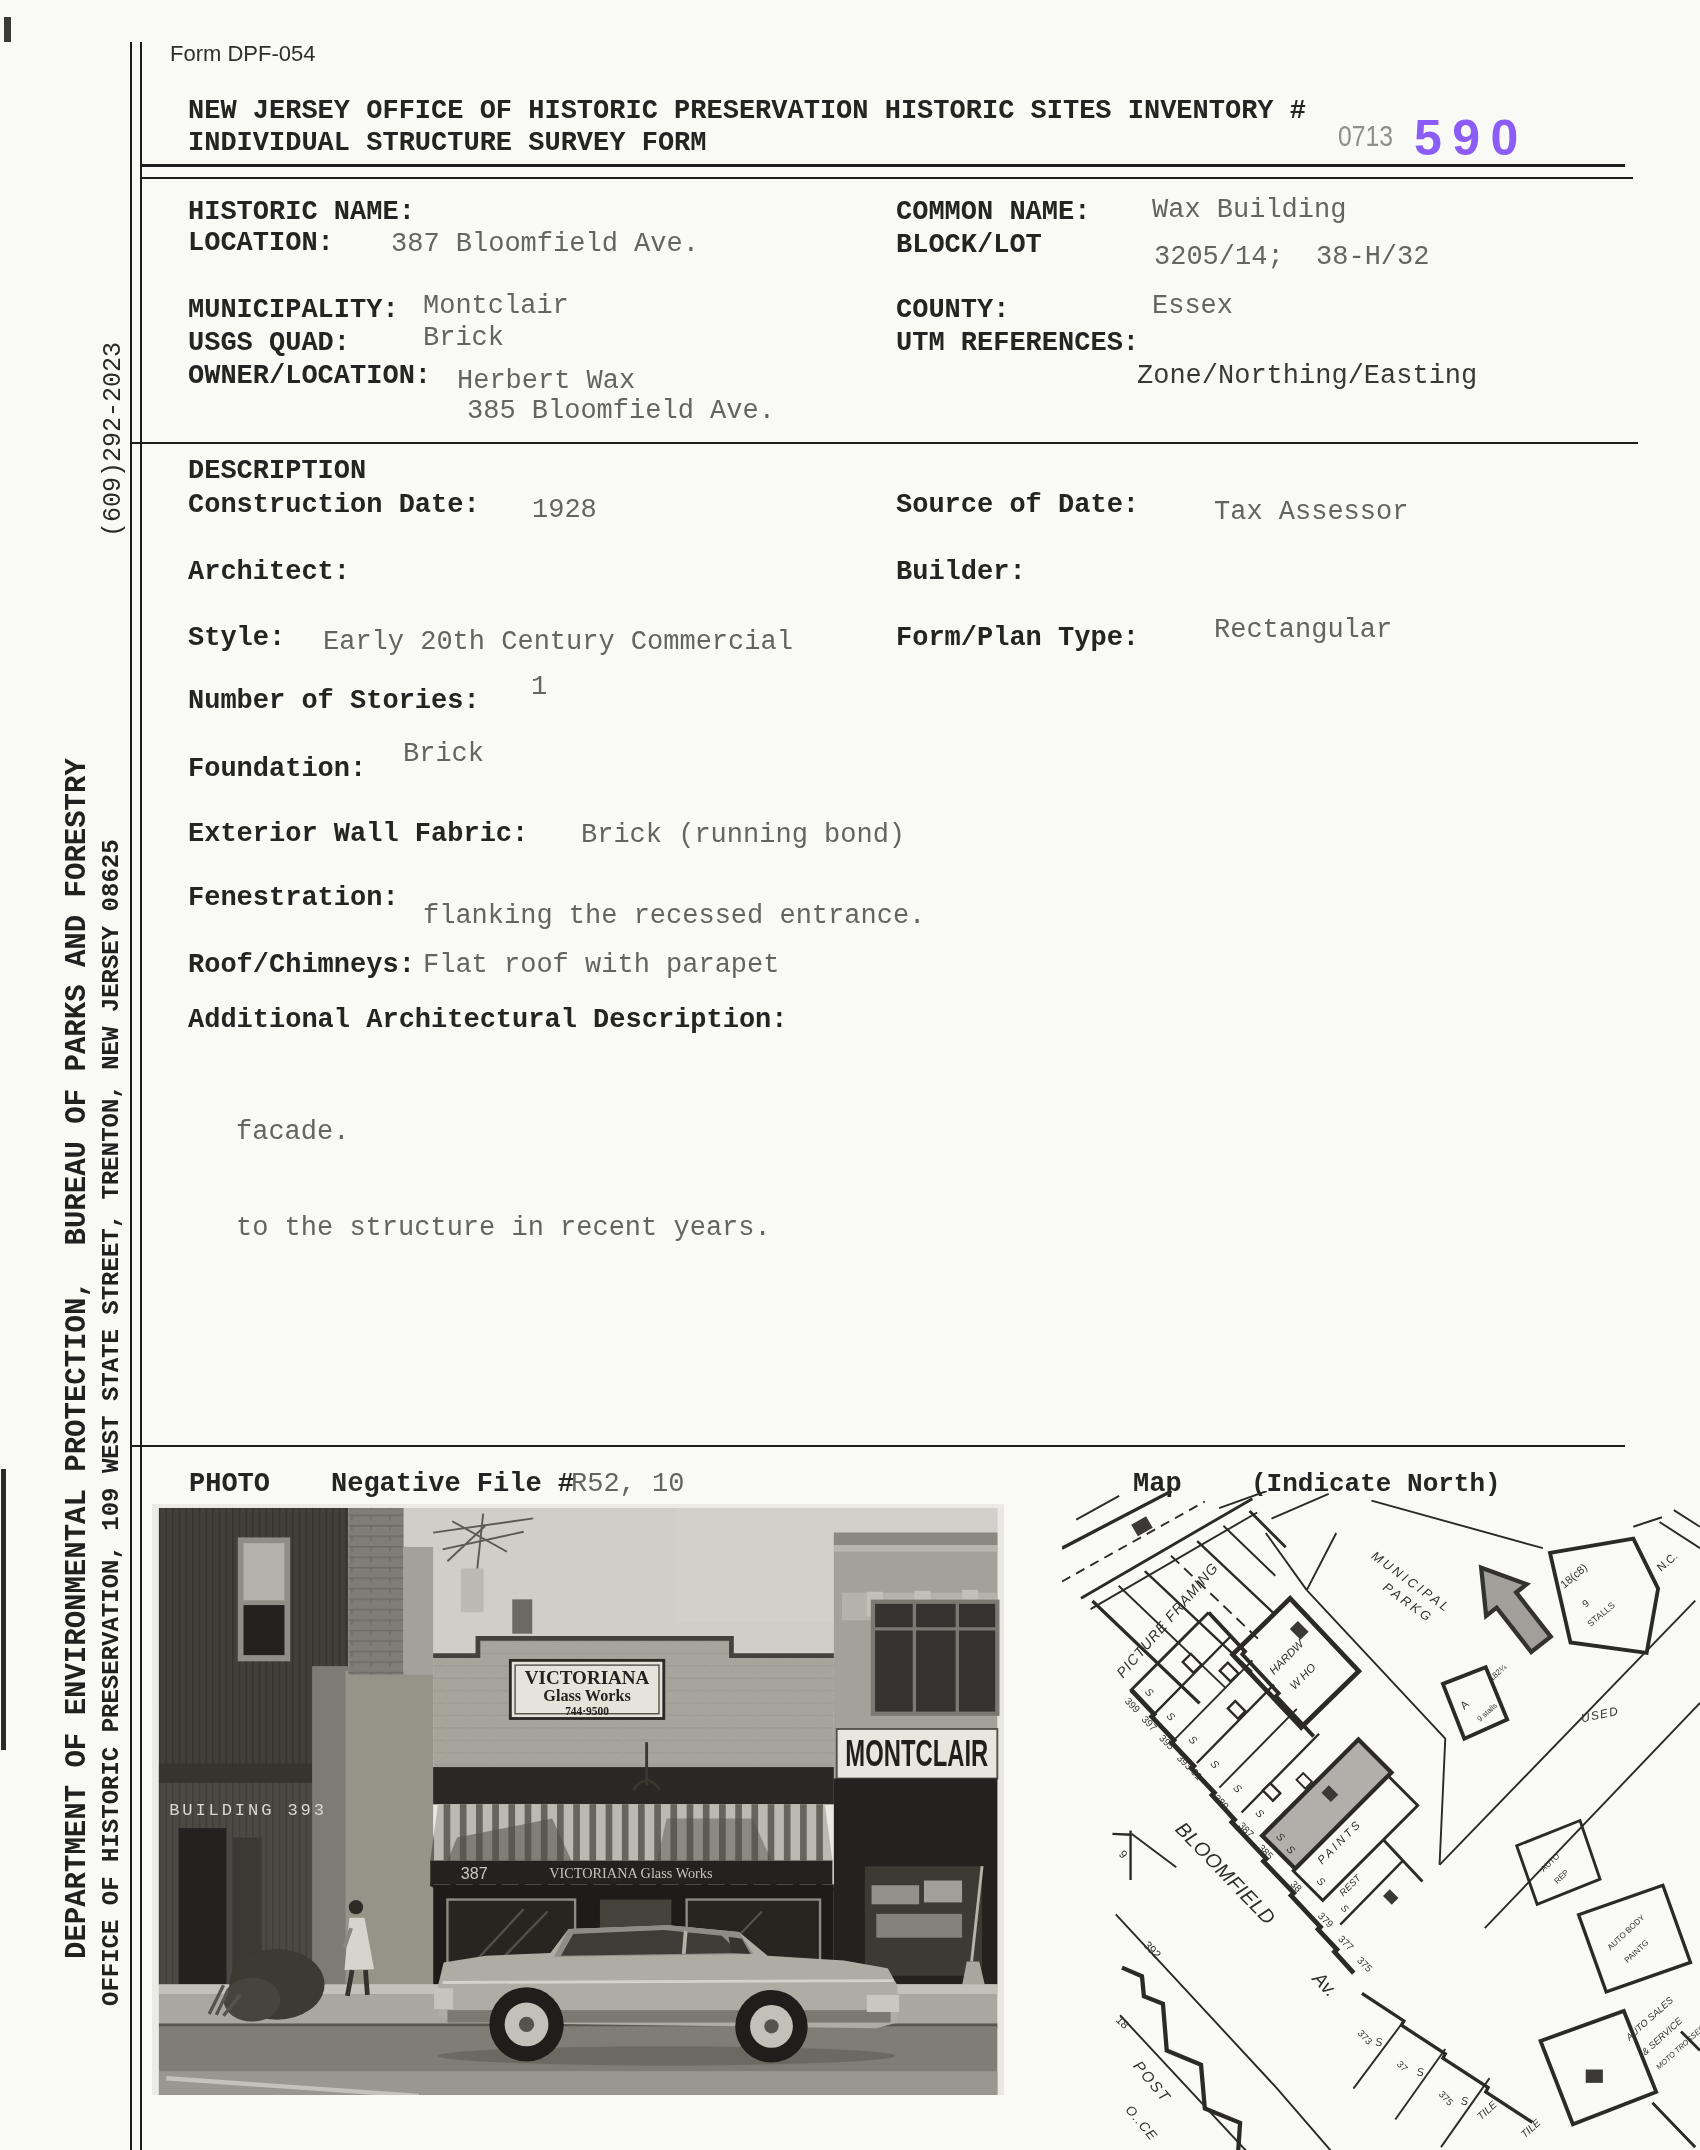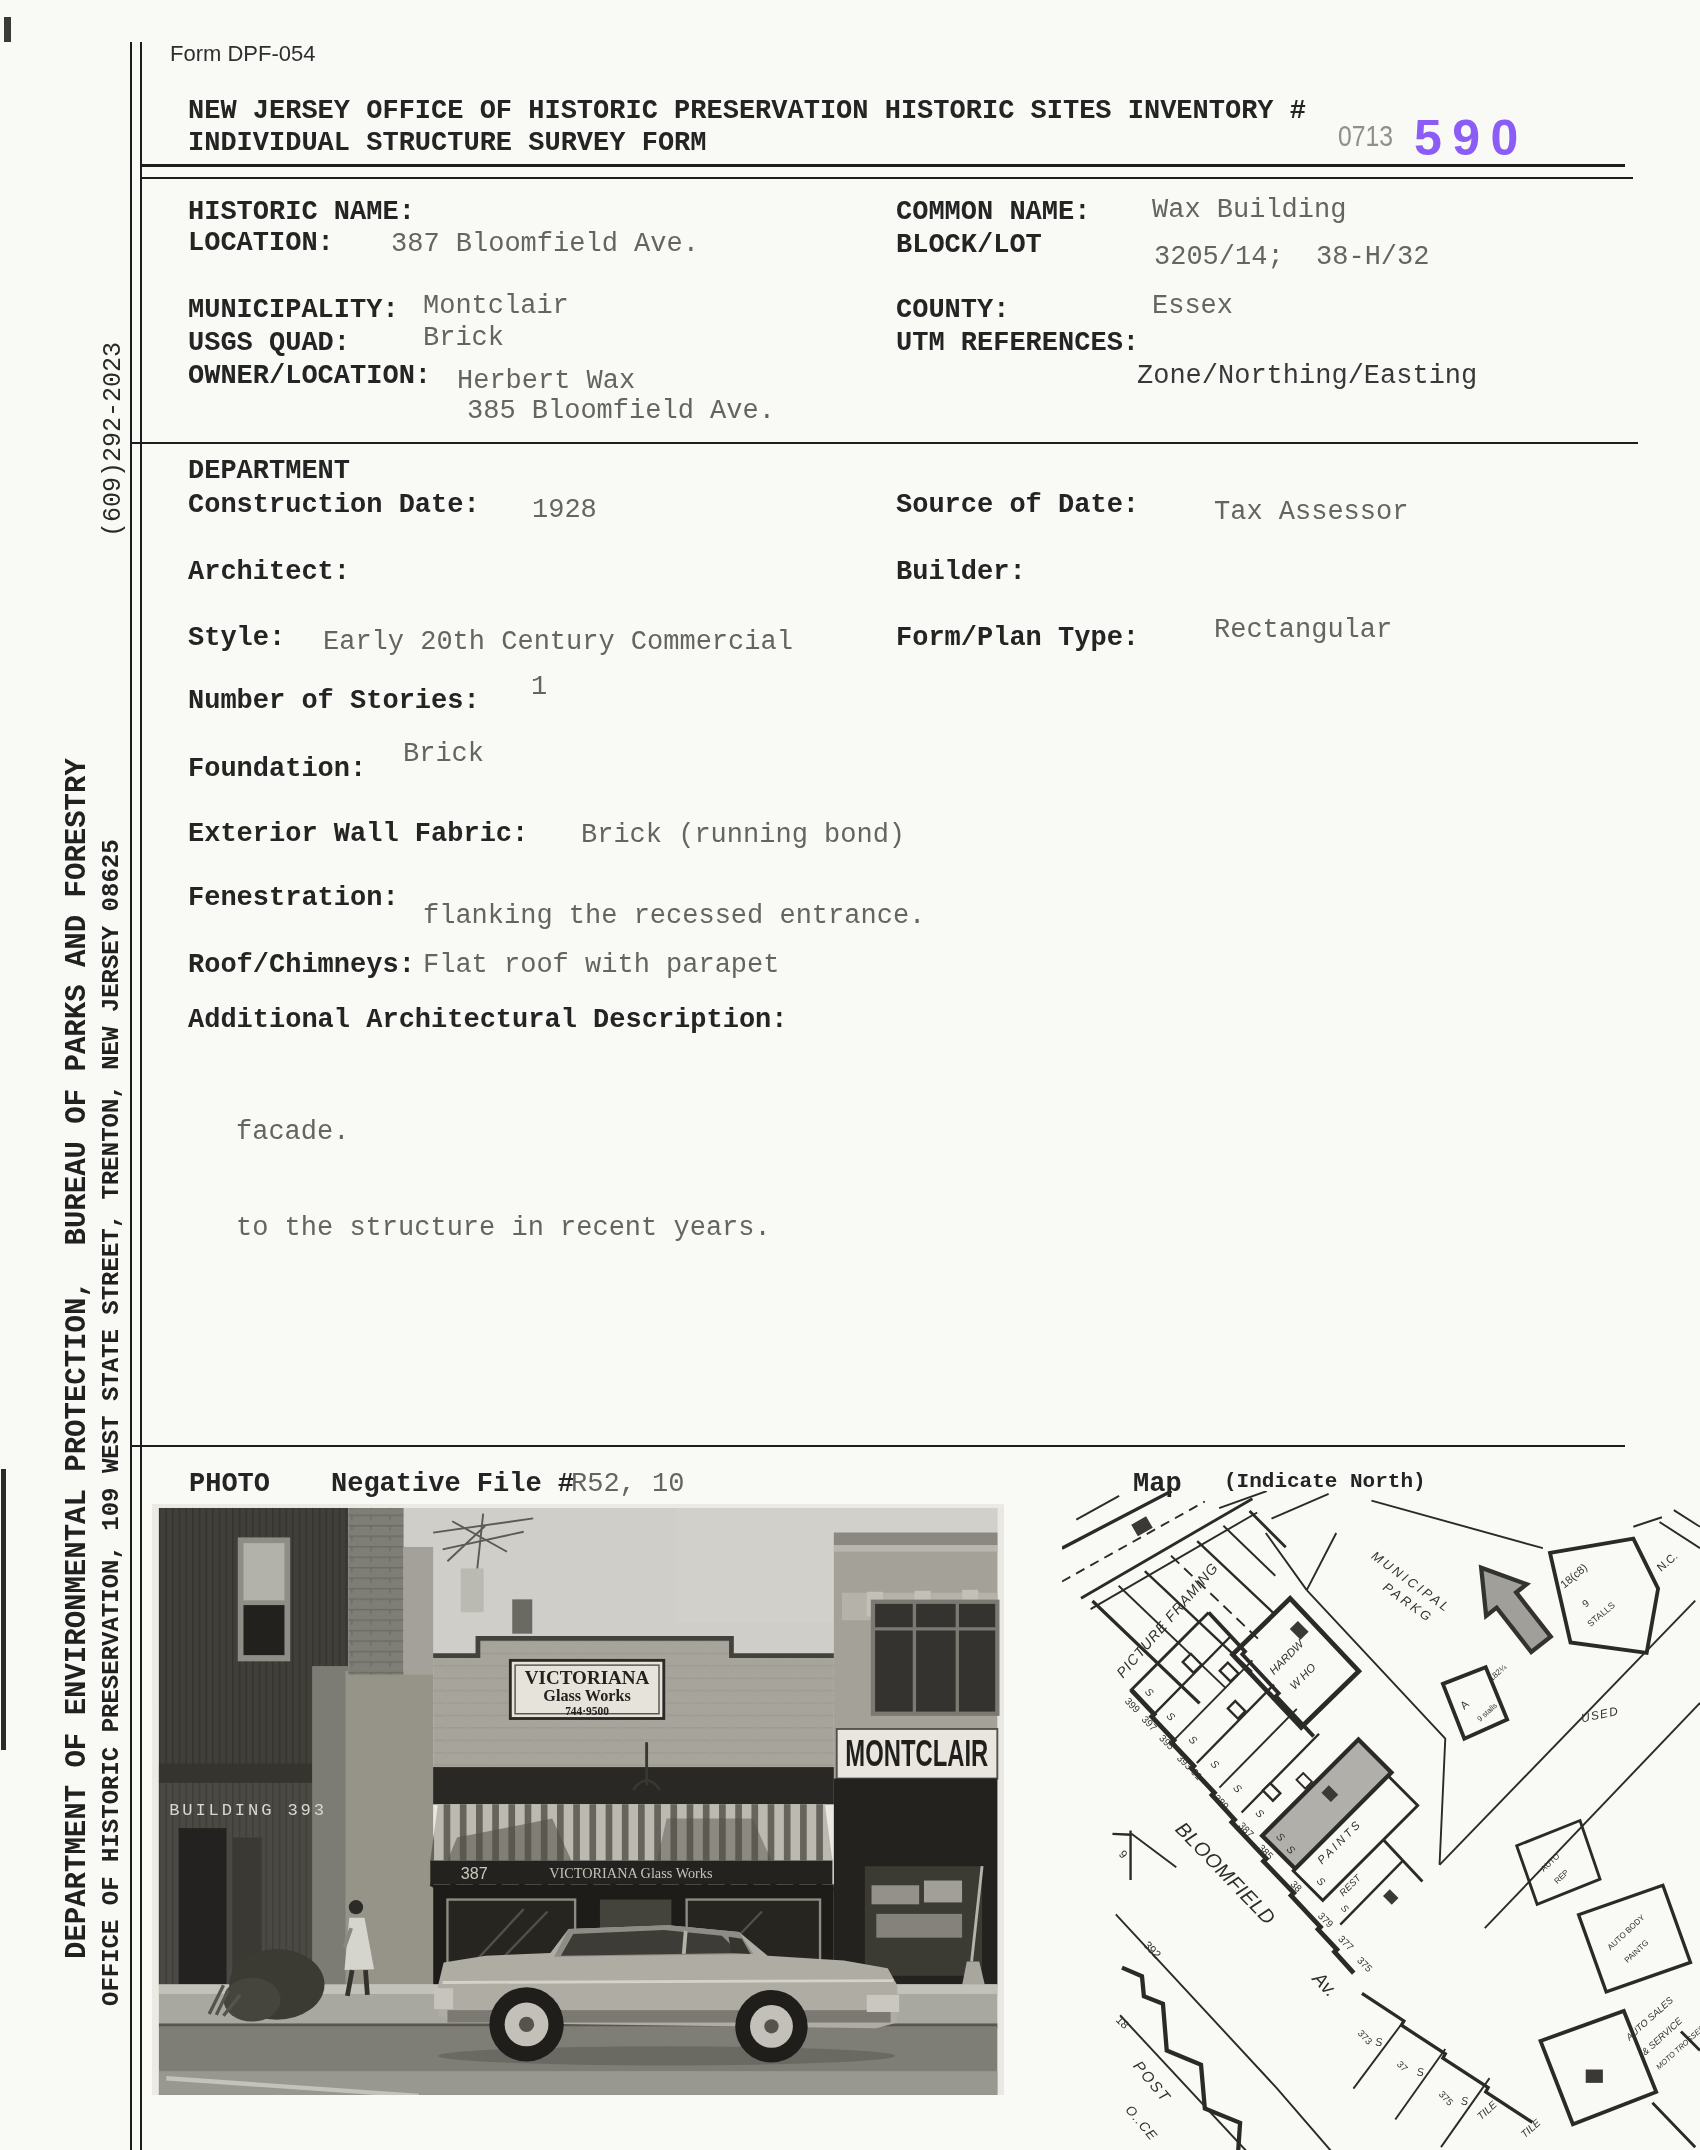--- a/index.html
+++ b/index.html
@@ -76,21 +76,21 @@
 <div class="t" style="left:896px;top:330px;font-size:27px;">UTM REFERENCES:</div>
 
 <div class="t" style="left:188px;top:363px;font-size:27px;">OWNER/LOCATION:</div>
 
 <div class="v" style="left:457px;top:368px;font-size:27px;">Herbert Wax</div>
 
 <div class="t" style="left:1137px;top:363px;font-size:27px;font-weight:normal;color:#383838;">Zone/Northing/Easting</div>
 
 <div class="v" style="left:467px;top:398px;font-size:27px;">385 Bloomfield Ave.</div>
 
-<div class="t" style="left:188px;top:458px;font-size:27px;">DEPARTMENT</div>
+<div class="t" style="left:188px;top:458px;font-size:27px;">DESCRIPTION</div>
 
 <div class="t" style="left:188px;top:492px;font-size:27px;">Construction Date:</div>
 
 <div class="v" style="left:532px;top:497px;font-size:27px;">1928</div>
 
 <div class="t" style="left:896px;top:492px;font-size:27px;">Source of Date:</div>
 
 <div class="v" style="left:1214px;top:499px;font-size:27px;">Tax Assessor</div>
 
 <div class="t" style="left:188px;top:559px;font-size:27px;">Architect:</div>
@@ -135,21 +135,21 @@
 <div class="v" style="left:236px;top:1215px;font-size:27px;">to the structure in recent years.</div>
 
 <div class="t" style="left:189px;top:1471px;font-size:27px;">PHOTO</div>
 
 <div class="t" style="left:331px;top:1471px;font-size:27px;">Negative File #</div>
 
 <div class="v" style="left:571px;top:1471px;font-size:27px;">R52, 10</div>
 
 <div class="t" style="left:1133px;top:1471px;font-size:27px;">Map</div>
 
-<div class="t" style="left:1224px;top:1471px;font-size:21px;">(Indicate North)</div>
+<div class="t" style="left:1251px;top:1471px;font-size:26px;">(Indicate North)</div>
 
 <div style="position:absolute;left:152px;top:1504px;width:852px;height:591px;">
 <svg width="852" height="591" viewBox="0 0 1788 1240">
 <defs>
 <pattern id="sid" width="14" height="20" patternUnits="userSpaceOnUse">
   <rect width="14" height="20" fill="#403f3a"></rect>
             <rect width="3" height="20" fill="#34332e"></rect>
 </pattern>
 <pattern id="sid2" width="14" height="20" patternUnits="userSpaceOnUse">
   <rect width="14" height="20" fill="#4a4944"></rect>

